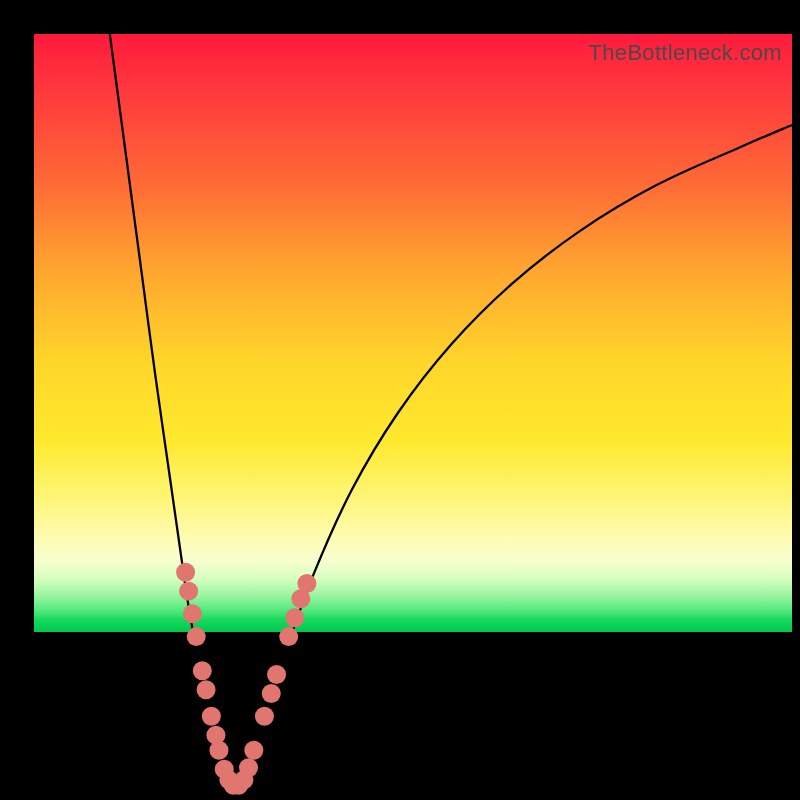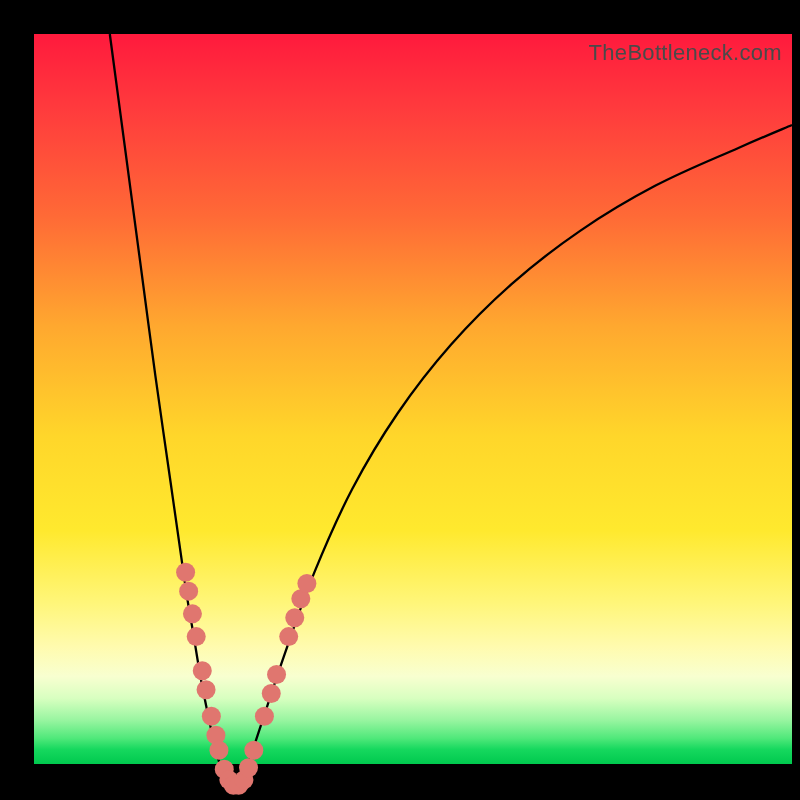--- a/index.html
+++ b/index.html
@@ -15,21 +15,21 @@
     position: absolute;
     left: 0; top: 0;
     width: 800px; height: 800px;
     background: #000;
   }
   .plot {
     position: absolute;
     left: 34px;
     top: 34px;
     width: 758px;
-    height: 730px;
+    height: 598px;
     background: linear-gradient(to bottom,
       #ff1a3d 0%,
       #ff3a3d 10%,
       #ff6a36 25%,
       #ffa82f 40%,
       #ffd62a 55%,
       #ffe92e 68%,
       #fff67a 78%,
       #fffbaf 84%,
       #f8ffd0 88%,

